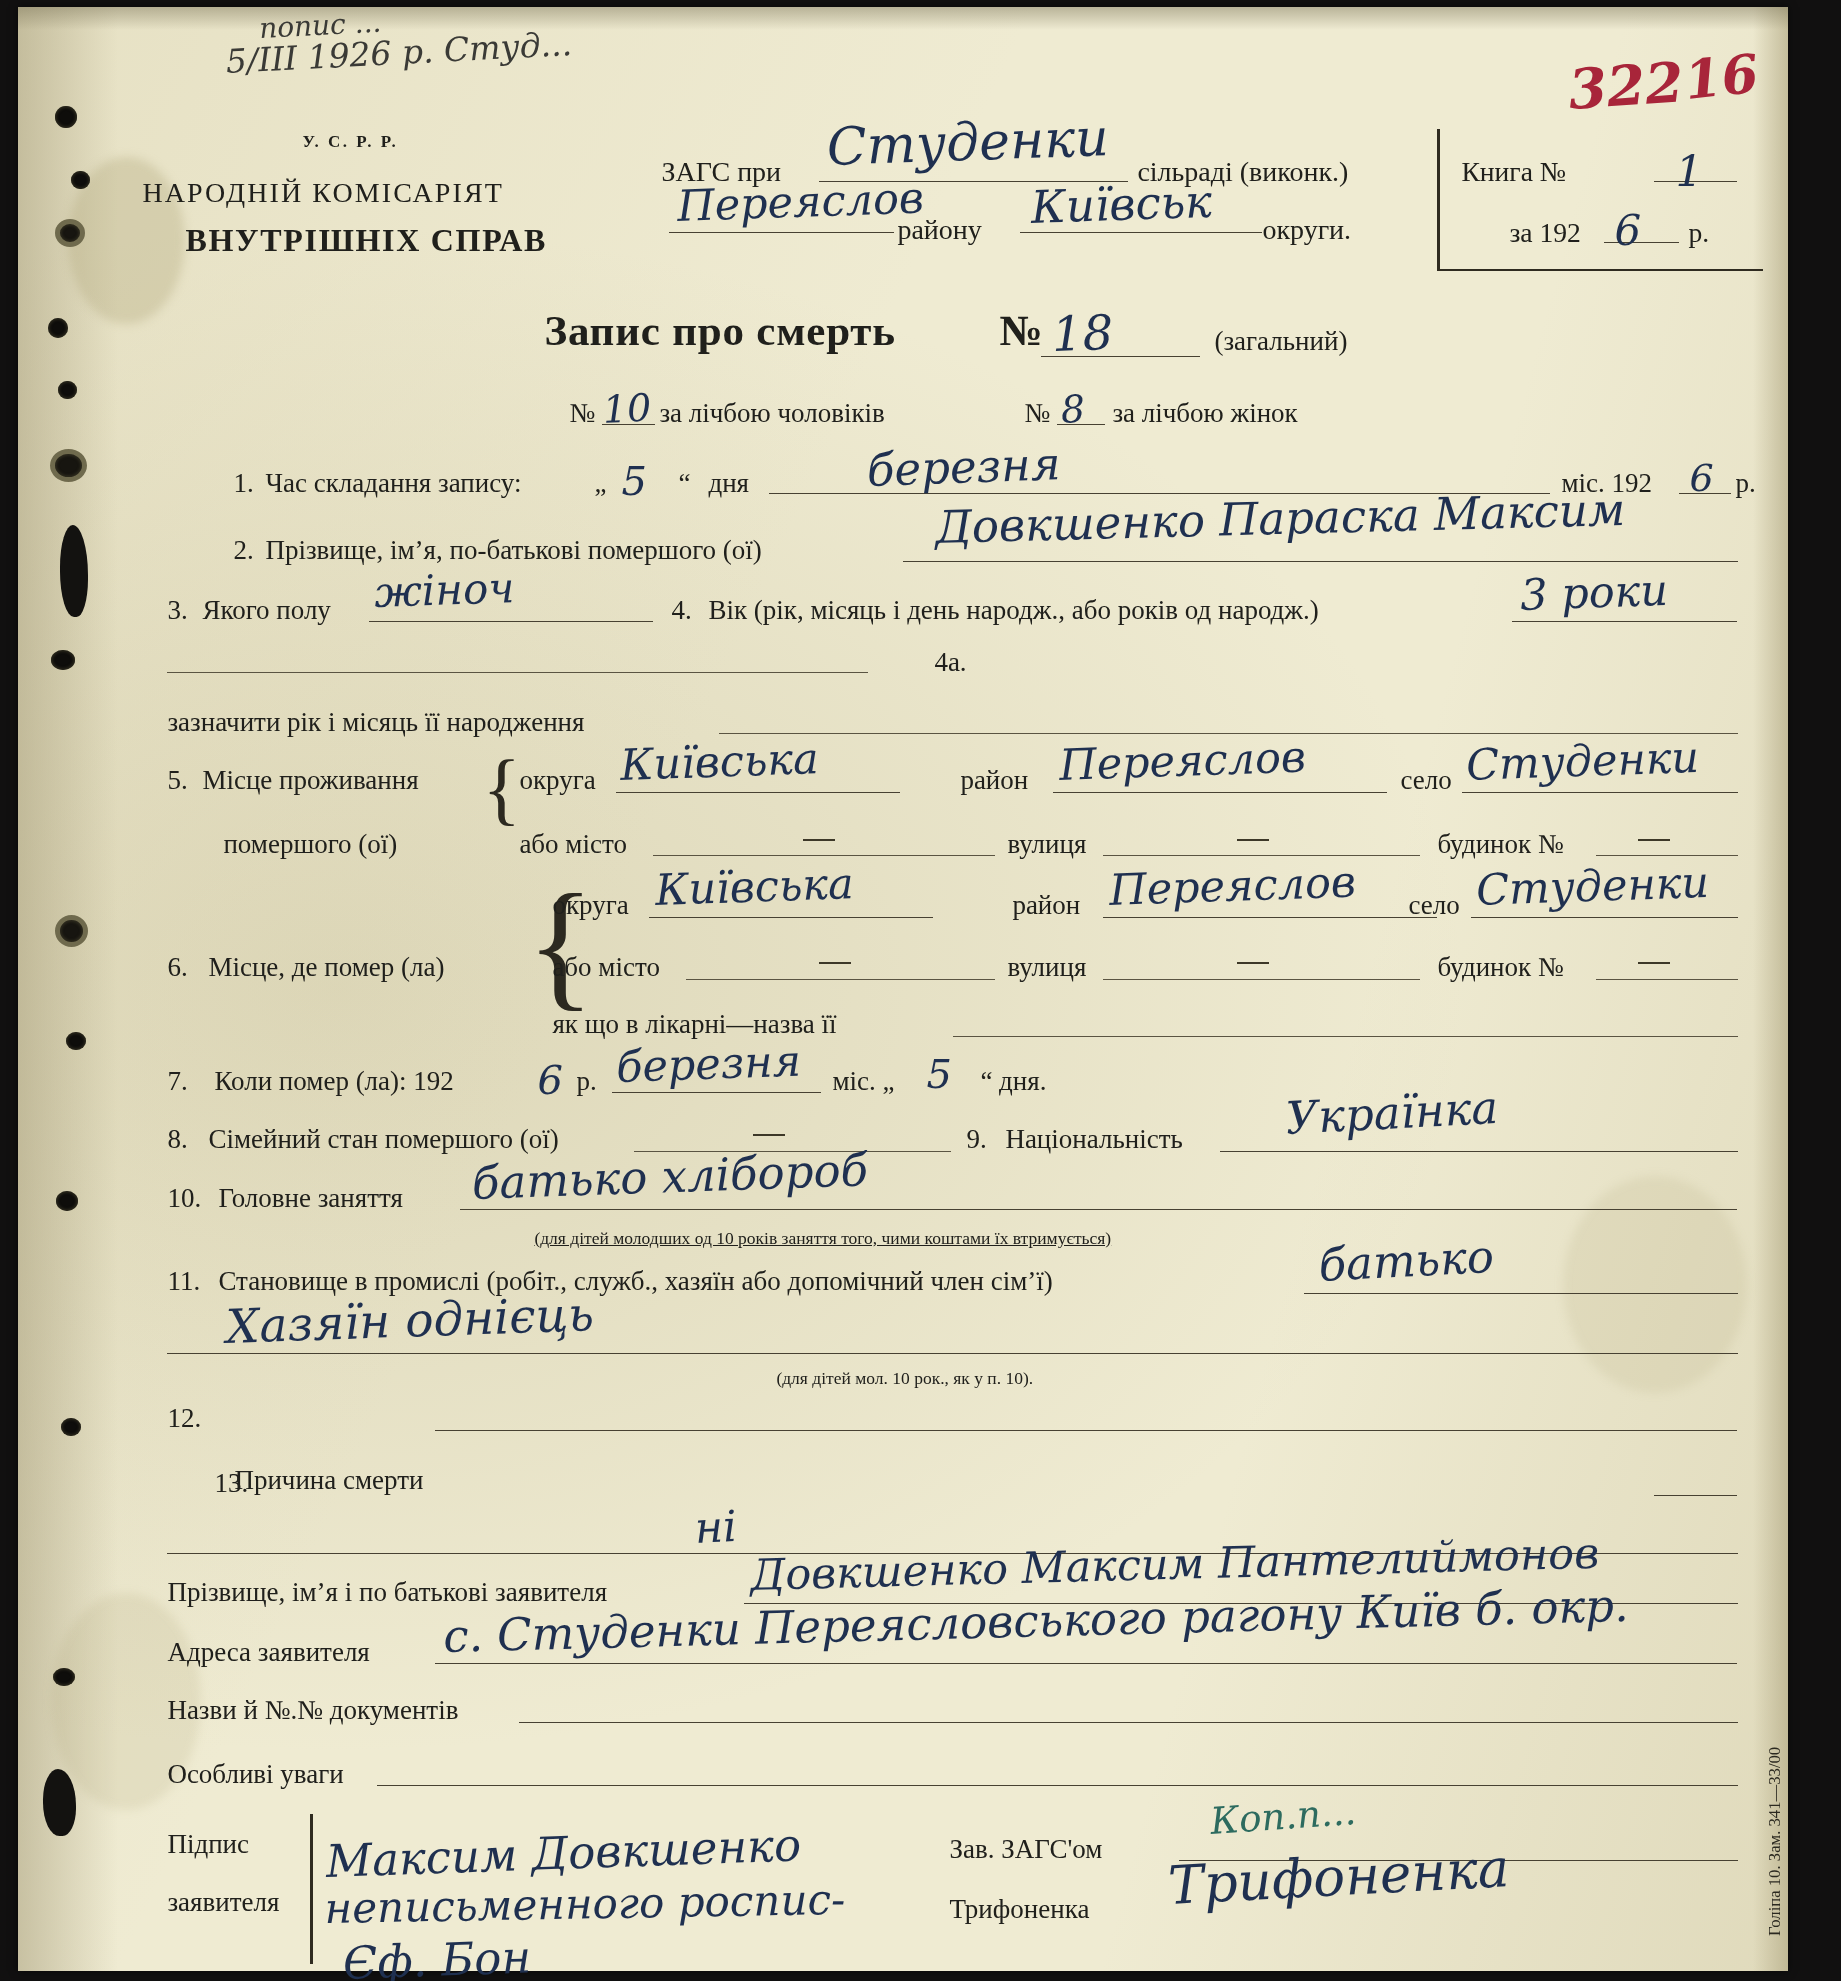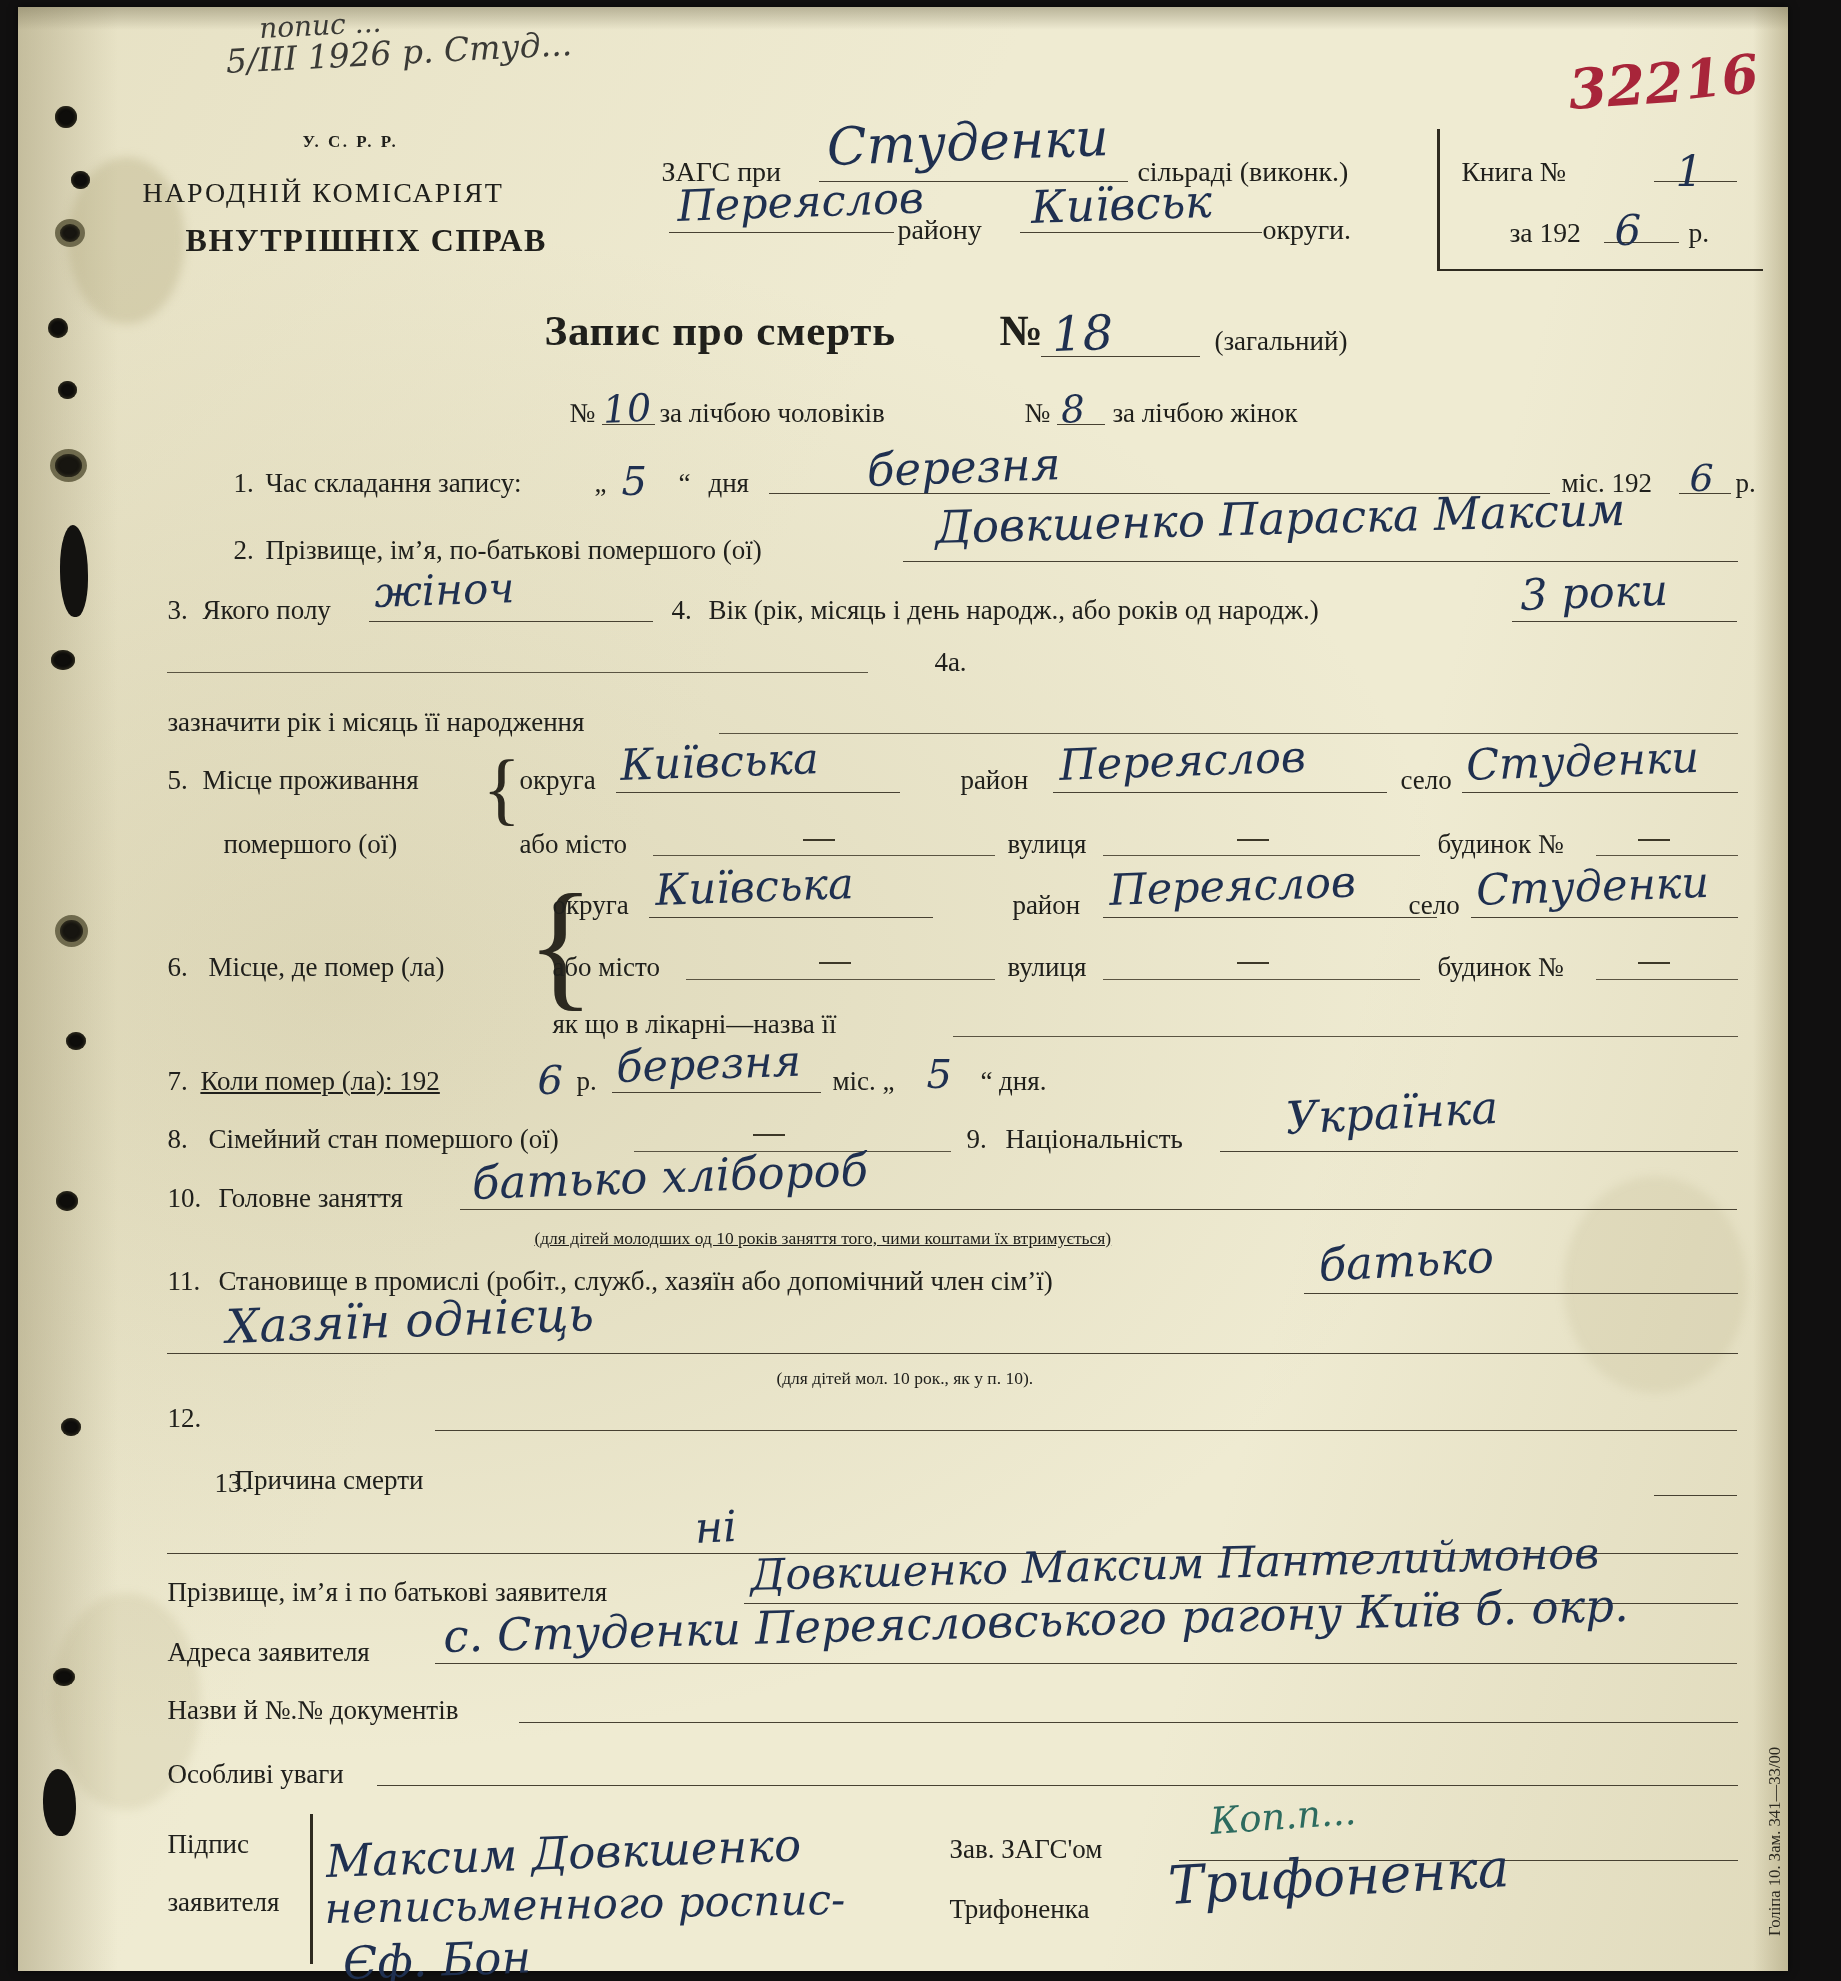--- a/index.html
+++ b/index.html
@@ -289,21 +289,21 @@
     <div class="rule thin" style="left:1085px;top:972px;width:317px;"></div>
     <div class="dash" style="left:1219px;top:955px;"></div>
     <div class="t lbl" style="left:1419px;top:945px;">будинок №</div>
     <div class="rule thin" style="left:1578px;top:972px;width:142px;"></div>
     <div class="dash" style="left:1620px;top:955px;"></div>
 
     <div class="t lbl" style="left:534px;top:1002px;">як що в лікарні—назва її</div>
     <div class="rule thin" style="left:935px;top:1029px;width:785px;"></div>
 
     <div class="t lbl" style="left:149px;top:1059px;">7.</div>
-    <div class="t lbl" style="left:182px;top:1059px;text-decoration:underline;">Коли помер (ла): 192</div>
+    <div class="t lbl" style="left:196px;top:1059px;">Коли помер (ла): 192</div>
     <div class="hw" style="left:519px;top:1050px;font-size:40px;">6</div>
     <div class="t lbl" style="left:558px;top:1059px;">р.</div>
     <div class="rule" style="left:594px;top:1085px;width:209px;"></div>
     <div class="hw" style="left:599px;top:1035px;font-size:43px;transform:rotate(-2deg);">березня</div>
     <div class="t lbl" style="left:814px;top:1059px;">міс. „</div>
     <div class="hw" style="left:908px;top:1044px;font-size:40px;">5</div>
     <div class="t lbl" style="left:962px;top:1059px;">“ дня.</div>
 
     <div class="t lbl" style="left:149px;top:1117px;">8.</div>
     <div class="t lbl" style="left:190px;top:1117px;">Сімейний стан помершого (ої)</div>

